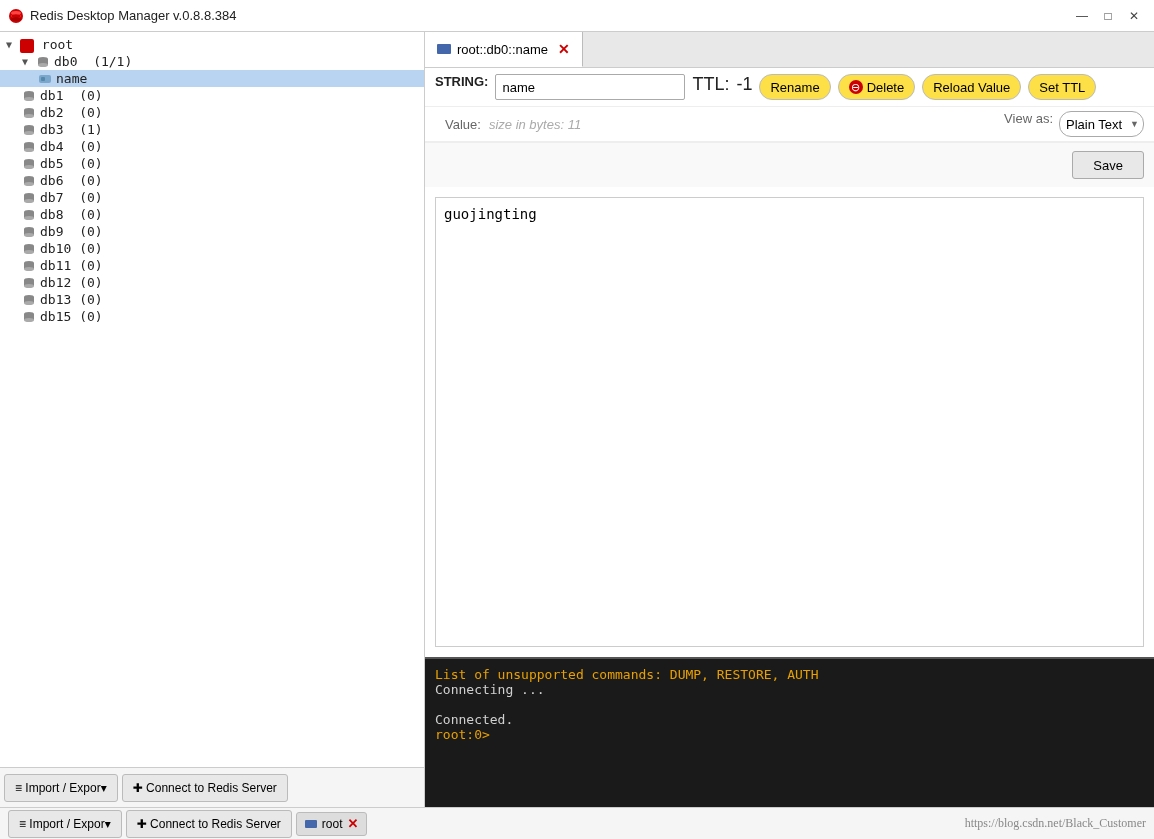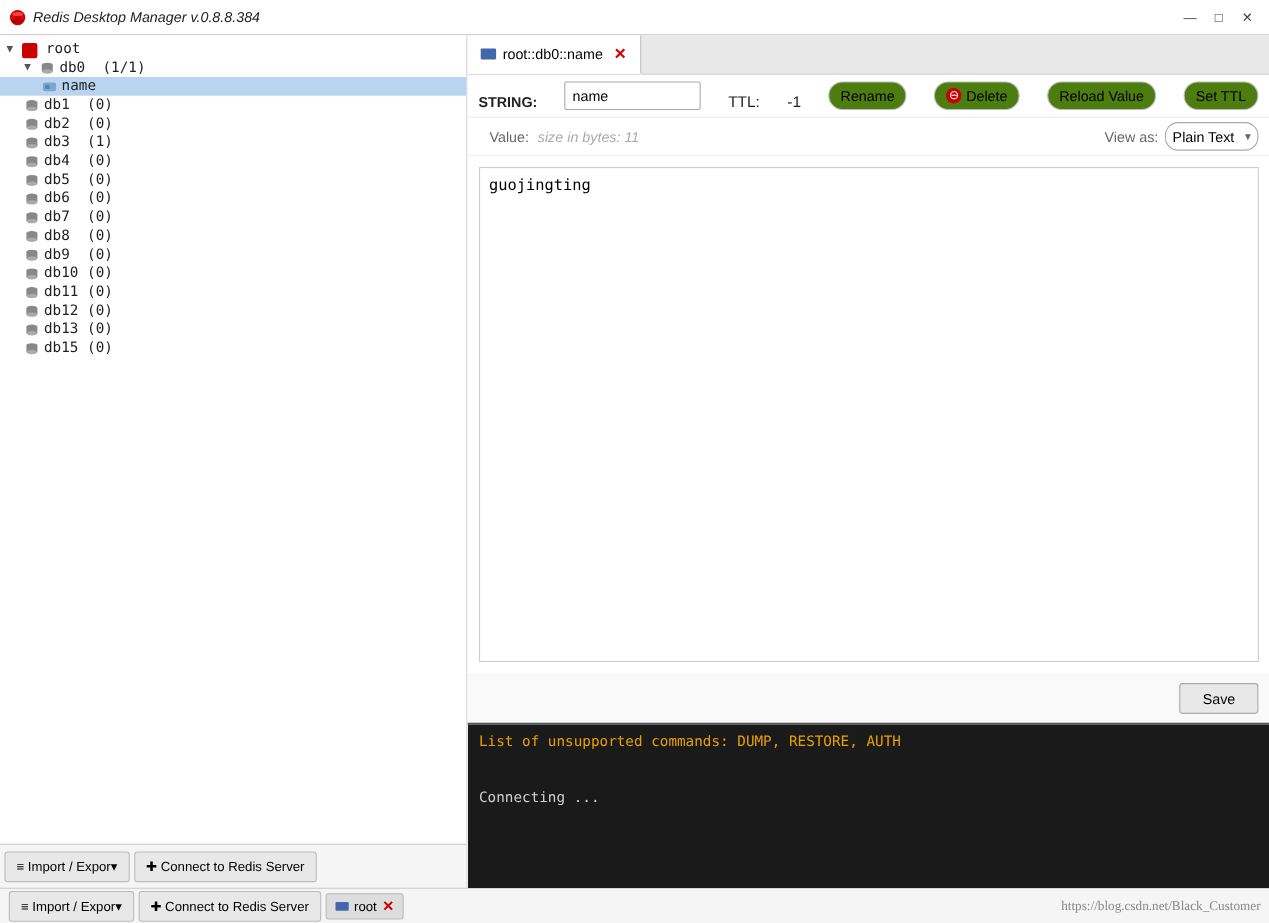--- a/index.html
+++ b/index.html
@@ -27,21 +27,20 @@
     #title-bar .logo {
       width: 16px;
       height: 16px;
       margin-right: 6px;
       flex-shrink: 0;
     }
     #title-bar .title-text {
       font-size: 13px;
       color: #222;
       flex: 1;
-      font-style: italic;
     }
     #title-bar .win-controls {
       display: flex;
       gap: 2px;
     }
     #title-bar .win-btn {
       width: 24px;
       height: 20px;
       background: transparent;
       border: none;
@@ -184,48 +183,48 @@
       background: #fff;
       flex: 1;
       display: flex;
       flex-direction: column;
       overflow: hidden;
     }
 
     
     #toolbar-row {
       display: flex;
-      align-items: flex-end;
+      align-items: flex-start;
       padding: 6px 10px;
-      gap: 25px;
+      gap: 7px;
       border-bottom: 1px solid #eee;
       flex-wrap: nowrap;
     }
     .toolbar-label {
       font-weight: bold;
       font-size: 13px;
       color: #222;
     }
     .toolbar-input {
       border: 1px solid #aaa;
       padding: 2px 6px;
       height: 26px;
       font-size: 13px;
       border-radius: 2px;
       min-width: 80px;
     }
     .toolbar-ttl {
-      font-size: 14px;
+      font-size: 18px;
       color: #222;
     }
     .toolbar-btn {
       height: 26px;
       padding: 0 10px;
       border: 1px solid #bbb;
-      background: #4d7c0f;
+      background: #fde047;
       border-radius: 13px;
       cursor: pointer;
       font-size: 13px;
       white-space: nowrap;
     }
     .toolbar-btn.delete-btn {
       display: flex;
       align-items: center;
       gap: 4px;
     }
@@ -256,21 +255,20 @@
     }
     .viewas-value-hint {
       flex: 1;
       font-size: 13px;
       color: #aaa;
       font-style: italic;
     }
     .viewas-right {
       margin-left: auto;
       display: flex;
-      align-items: center;
       gap: 6px;
     }
     .viewas-select {
       border: 1px solid #aaa;
       padding: 2px 6px;
       height: 26px;
       font-size: 13px;
       border-radius: 12px;
       background: #fff;
       cursor: pointer;
@@ -335,21 +333,21 @@
       height: 150px;
       background: #1a1a1a;
       color: #d0d0d0;
       font-family: 'Consolas', monospace;
       font-size: 13px;
       padding: 8px 10px;
       overflow-y: auto;
       border-top: 2px solid #555;
     }
     .console-warn { color: #e8a000; }
-    .console-normal { color: #d0d0d0; margin-top: 36px; }
+    .console-normal { color: #d0d0d0; }
     .console-prompt { color: #e8a000; }
 
     
     #bottom-status-bar {
       height: 32px;
       background: #f5f5f5;
       border-top: 1px solid #ccc;
       display: flex;
       align-items: center;
       padding: 0 8px;
@@ -621,26 +619,26 @@
               <option>Plain Text</option>
               <option>JSON</option>
               <option>HEX</option>
               <option>Binary</option>
               <option>Msgpack</option>
             </select>
           </div>
         </div>
       </div>
 
+      <div id="save-row">
+        <button id="save-btn">Save</button>
+      </div>
+
       <div id="editor-area">
         <textarea id="editor-textarea" style="">guojingting</textarea>
-      </div>
-
-      <div id="save-row">
-        <button id="save-btn">Save</button>
       </div>
 
     </div>
 
     <div id="console-area">
       <div class="console-warn">List of unsupported commands: DUMP, RESTORE, AUTH</div>
       <div class="console-normal">Connecting ...</div>
       <div class="console-normal">&nbsp;</div>
       <div class="console-normal">Connected.</div>
       <div class="console-prompt">root:0&gt;</div>

